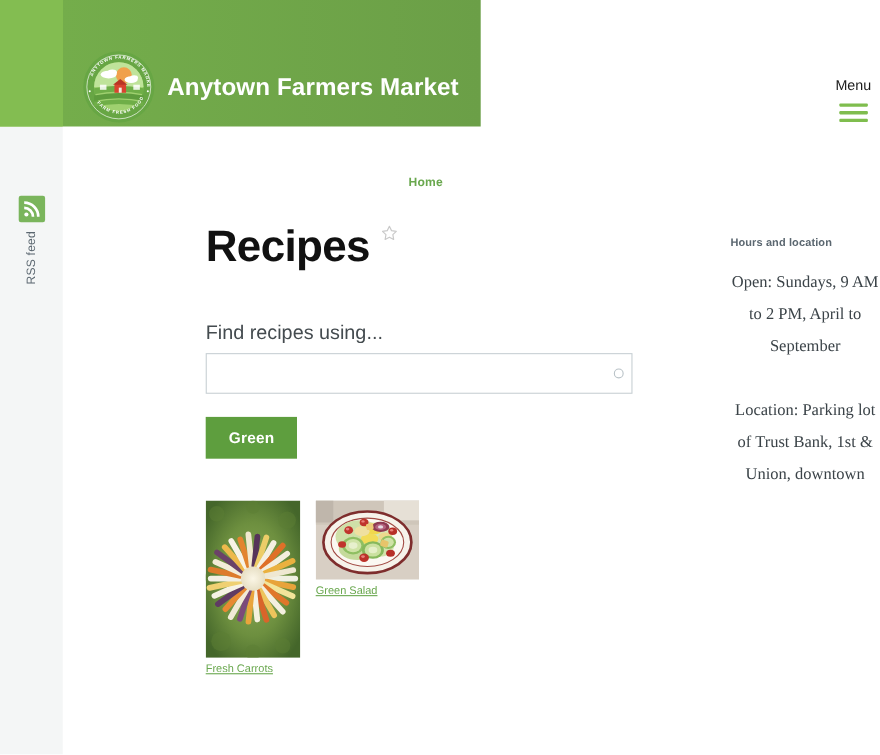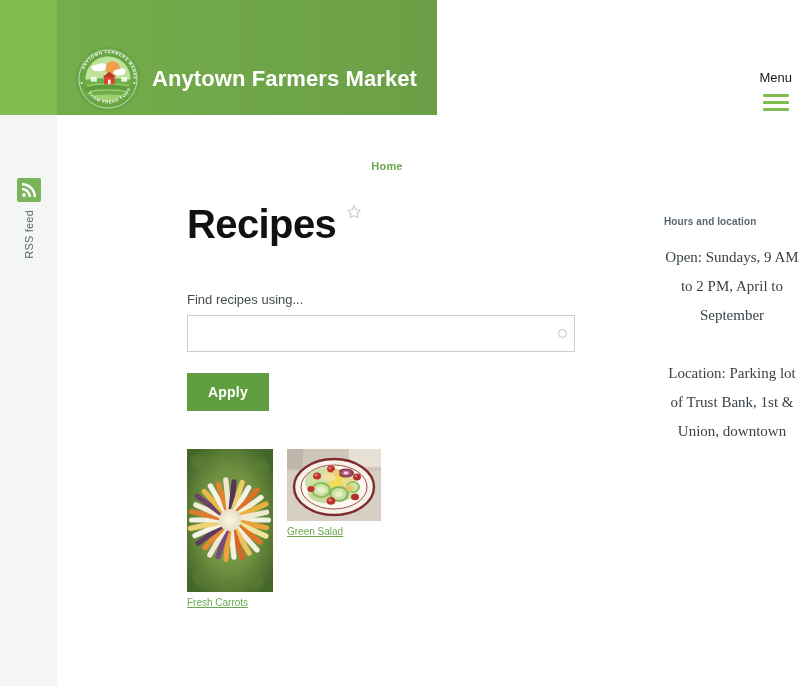--- a/index.html
+++ b/index.html
@@ -127,21 +127,21 @@
     font-weight: bold;
     color: #111111;
     letter-spacing: -.6px;
     line-height: 1;
     margin: 0;
   }
   .star-icon { margin-bottom: 5px; display: block; }
 
   .filter-label {
     margin-top: 48px;
-    font-size: 13px;
+    font-size: 18px;
     color: #444b4f;
   }
   .filter-input-wrap {
     position: relative;
     margin-top: 8px;
     width: 388px;
   }
   .filter-input {
     width: 388px;
     height: 37px;
@@ -298,21 +298,21 @@
       </svg>
     </div>
 
     <div class="filter-label">Find recipes using...</div>
 
     <div class="filter-input-wrap">
       <input class="filter-input" type="text" value="" style="">
       <span class="throbber"></span>
     </div>
 
-    <button class="apply-btn">Apply</button>
+    <button class="apply-btn">Green</button>
 
     <div class="recipe-grid">
 
       <div class="recipe-card">
         <svg class="recipe-thumb" width="86" height="143" viewBox="0 0 86 143" aria-hidden="true">
           <defs>
             <radialGradient id="gfoliage" cx="50%" cy="50%" r="62%">
               <stop offset="0%" stop-color="#8fae5a"></stop>
               <stop offset="58%" stop-color="#6d8f3f"></stop>
               <stop offset="100%" stop-color="#44662a"></stop>

